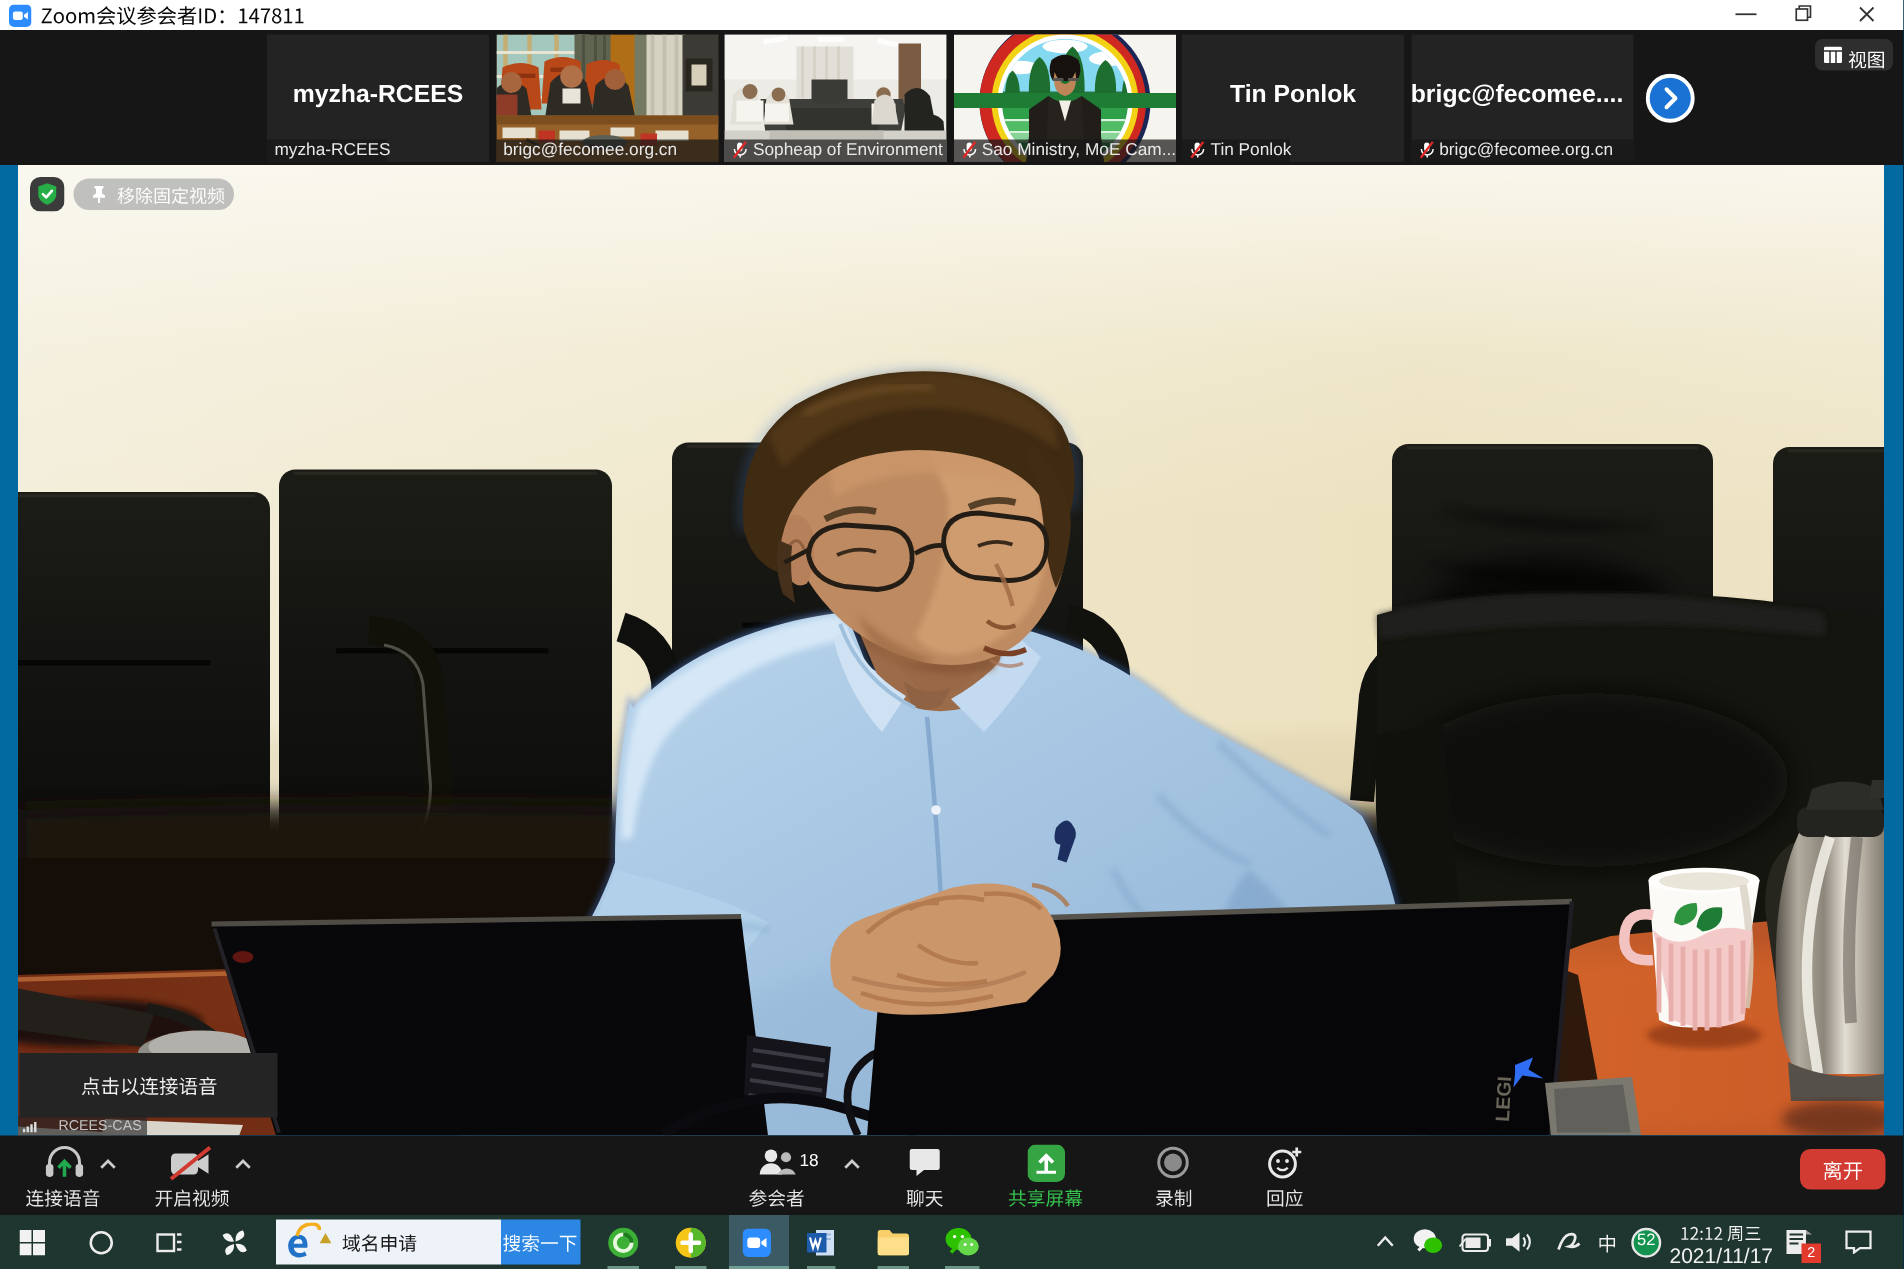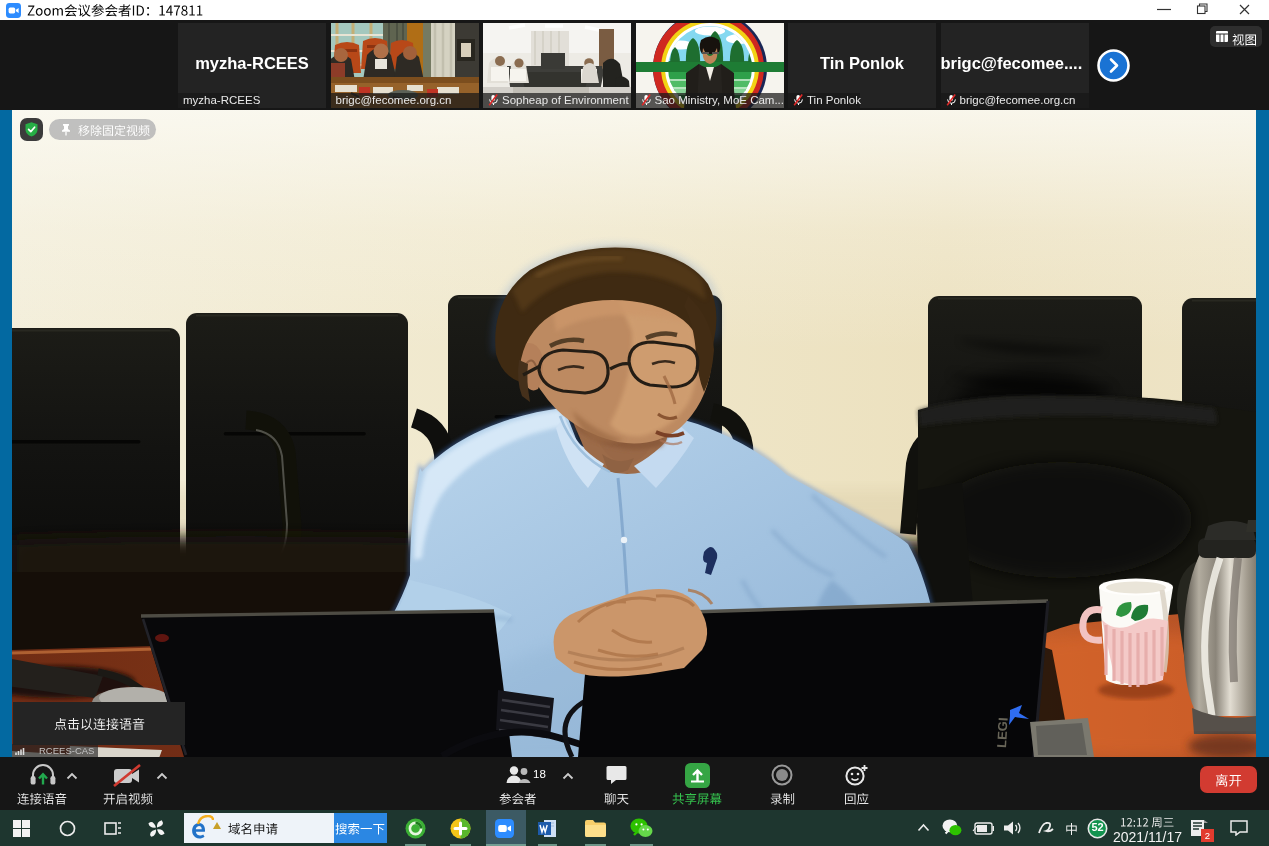--- a/index.html
+++ b/index.html
@@ -572,21 +572,21 @@
     </svg>
     <svg class="abs" style="left:1038px;top:820px" width="16" height="16" viewBox="0 0 16 16">
 <path d="M1 13 Q4 4 8 3 Q13 2 12 6 Q11 10 8 11 Q12 12 15 9" fill="none" stroke="#ececec" stroke-width="1.8"></path>
     </svg>
     <svg style="position:absolute;left:1065.0px;top:821.0px;overflow:visible" width="13" height="17" viewBox="0 -13.0 13 17">
       <path d="M1.3 -8.6H11.7V-2.5H10.7V-7.6H2.2V-2.4H1.3ZM1.8 -4.2H11.3V-3.2H1.8ZM6 -10.9H7V1H6Z" fill="#f2f2f2"></path>
     </svg>
     <svg class="abs" style="left:1087px;top:818px" width="21" height="21" viewBox="0 0 21 21">
       <circle cx="10.5" cy="10.5" r="9.2" fill="#13934f" stroke="#e8e8e8" stroke-width="1.6"></circle>
     </svg>
-    <div class="abs" style="left:1087px;top:821px;width:21px;text-align:center;color:#fff;font-size:11px;font-weight:bold">52</div>
+    <div class="abs" style="left:1087px;top:821px;width:21px;text-align:center;color:#fff;font-size:11px;font-weight:normal">52</div>
     <svg style="position:absolute;left:1119.7px;top:814.5px;overflow:visible" width="54" height="15" viewBox="0 -11.5 54 15">
       <path d="M1 0V-0.9H2.9V-7.2H1.4V-7.8Q2 -7.9 2.4 -8.1Q2.8 -8.2 3.1 -8.4H3.9V-0.9H5.6V0Z M6.9 0V-0.6Q8.2 -1.8 9.1 -2.7Q9.9 -3.7 10.3 -4.5Q10.8 -5.3 10.8 -6.1Q10.8 -6.5 10.6 -6.9Q10.4 -7.3 10.1 -7.5Q9.7 -7.7 9.2 -7.7Q8.7 -7.7 8.2 -7.4Q7.8 -7.2 7.4 -6.8L6.8 -7.3Q7.4 -7.9 7.9 -8.2Q8.5 -8.6 9.3 -8.6Q10.1 -8.6 10.6 -8.3Q11.2 -8 11.5 -7.4Q11.8 -6.9 11.8 -6.1Q11.8 -5.3 11.4 -4.4Q11 -3.5 10.2 -2.7Q9.5 -1.8 8.5 -0.8Q8.8 -0.9 9.2 -0.9Q9.5 -0.9 9.9 -0.9H12.2V0Z M14.4 -4.5Q14 -4.5 13.8 -4.7Q13.6 -4.9 13.6 -5.3Q13.6 -5.7 13.8 -5.9Q14 -6.1 14.4 -6.1Q14.7 -6.1 14.9 -5.9Q15.1 -5.7 15.1 -5.3Q15.1 -4.9 14.9 -4.7Q14.7 -4.5 14.4 -4.5ZM14.4 0.2Q14 0.2 13.8 -0.1Q13.6 -0.3 13.6 -0.6Q13.6 -1 13.8 -1.2Q14 -1.5 14.4 -1.5Q14.7 -1.5 14.9 -1.2Q15.1 -1 15.1 -0.6Q15.1 -0.3 14.9 -0.1Q14.7 0.2 14.4 0.2Z M17 0V-0.9H18.9V-7.2H17.4V-7.8Q17.9 -7.9 18.3 -8.1Q18.8 -8.2 19.1 -8.4H19.9V-0.9H21.6V0Z M22.9 0V-0.6Q24.2 -1.8 25 -2.7Q25.9 -3.7 26.3 -4.5Q26.7 -5.3 26.7 -6.1Q26.7 -6.5 26.5 -6.9Q26.4 -7.3 26 -7.5Q25.7 -7.7 25.2 -7.7Q24.6 -7.7 24.2 -7.4Q23.8 -7.2 23.4 -6.8L22.8 -7.3Q23.3 -7.9 23.9 -8.2Q24.5 -8.6 25.3 -8.6Q26 -8.6 26.6 -8.3Q27.1 -8 27.4 -7.4Q27.7 -6.9 27.7 -6.1Q27.7 -5.3 27.3 -4.4Q26.9 -3.5 26.2 -2.7Q25.4 -1.8 24.4 -0.8Q24.8 -0.9 25.1 -0.9Q25.5 -0.9 25.8 -0.9H28.2V0Z M33.5 -9.1H40.9V-8.3H33.5ZM34.6 -7.1H39.7V-6.4H34.6ZM34.3 -5.3H40V-4.5H34.3ZM33 -9.1H33.9V-5.4Q33.9 -4.7 33.8 -3.8Q33.8 -3 33.6 -2.1Q33.5 -1.3 33.2 -0.5Q32.9 0.3 32.4 1Q32.3 0.9 32.2 0.8Q32 0.7 31.9 0.6Q31.8 0.5 31.7 0.4Q32.1 -0.2 32.4 -0.9Q32.7 -1.7 32.8 -2.4Q32.9 -3.2 33 -4Q33 -4.7 33 -5.4ZM40.6 -9.1H41.4V-0.2Q41.4 0.2 41.3 0.4Q41.2 0.7 40.9 0.8Q40.6 0.9 40.2 0.9Q39.7 0.9 38.9 0.9Q38.9 0.7 38.8 0.5Q38.7 0.3 38.6 0.1Q39 0.1 39.3 0.1Q39.7 0.1 39.9 0.1Q40.2 0.1 40.3 0.1Q40.4 0.1 40.5 0Q40.6 -0 40.6 -0.2ZM36.7 -8.1H37.5V-4.8H36.7ZM35.4 -3.6H39.4V-0.6H35.4V-1.2H38.6V-2.9H35.4ZM34.9 -3.6H35.7V0.1H34.9Z M44.2 -8.5H52.9V-7.7H44.2ZM45 -4.8H52V-3.9H45ZM43.6 -0.8H53.5V0.1H43.6Z" fill="#f2f2f2"></path>
     </svg>
     <div class="abs" style="left:1113px;top:829px;width:61px;text-align:center;color:#f2f2f2;font-size:14px">2021/11/17</div>
     <svg class="abs" style="left:1190px;top:819px" width="20" height="19" viewBox="0 0 20 19">
 <rect x="1" y="1" width="13" height="16" fill="#ececec"></rect>
 <path d="M3 4h9M3 7h9M3 10h6" stroke="#20362f" stroke-width="1.4"></path>
 <path d="M14 1l4 3h-4z" fill="#9a9a9a"></path>
     </svg>
     <div class="abs" style="left:1201px;top:829px;width:13px;height:13px;background:#e23b2e;color:#fff;font-size:9.5px;text-align:center;line-height:13px">2</div>

